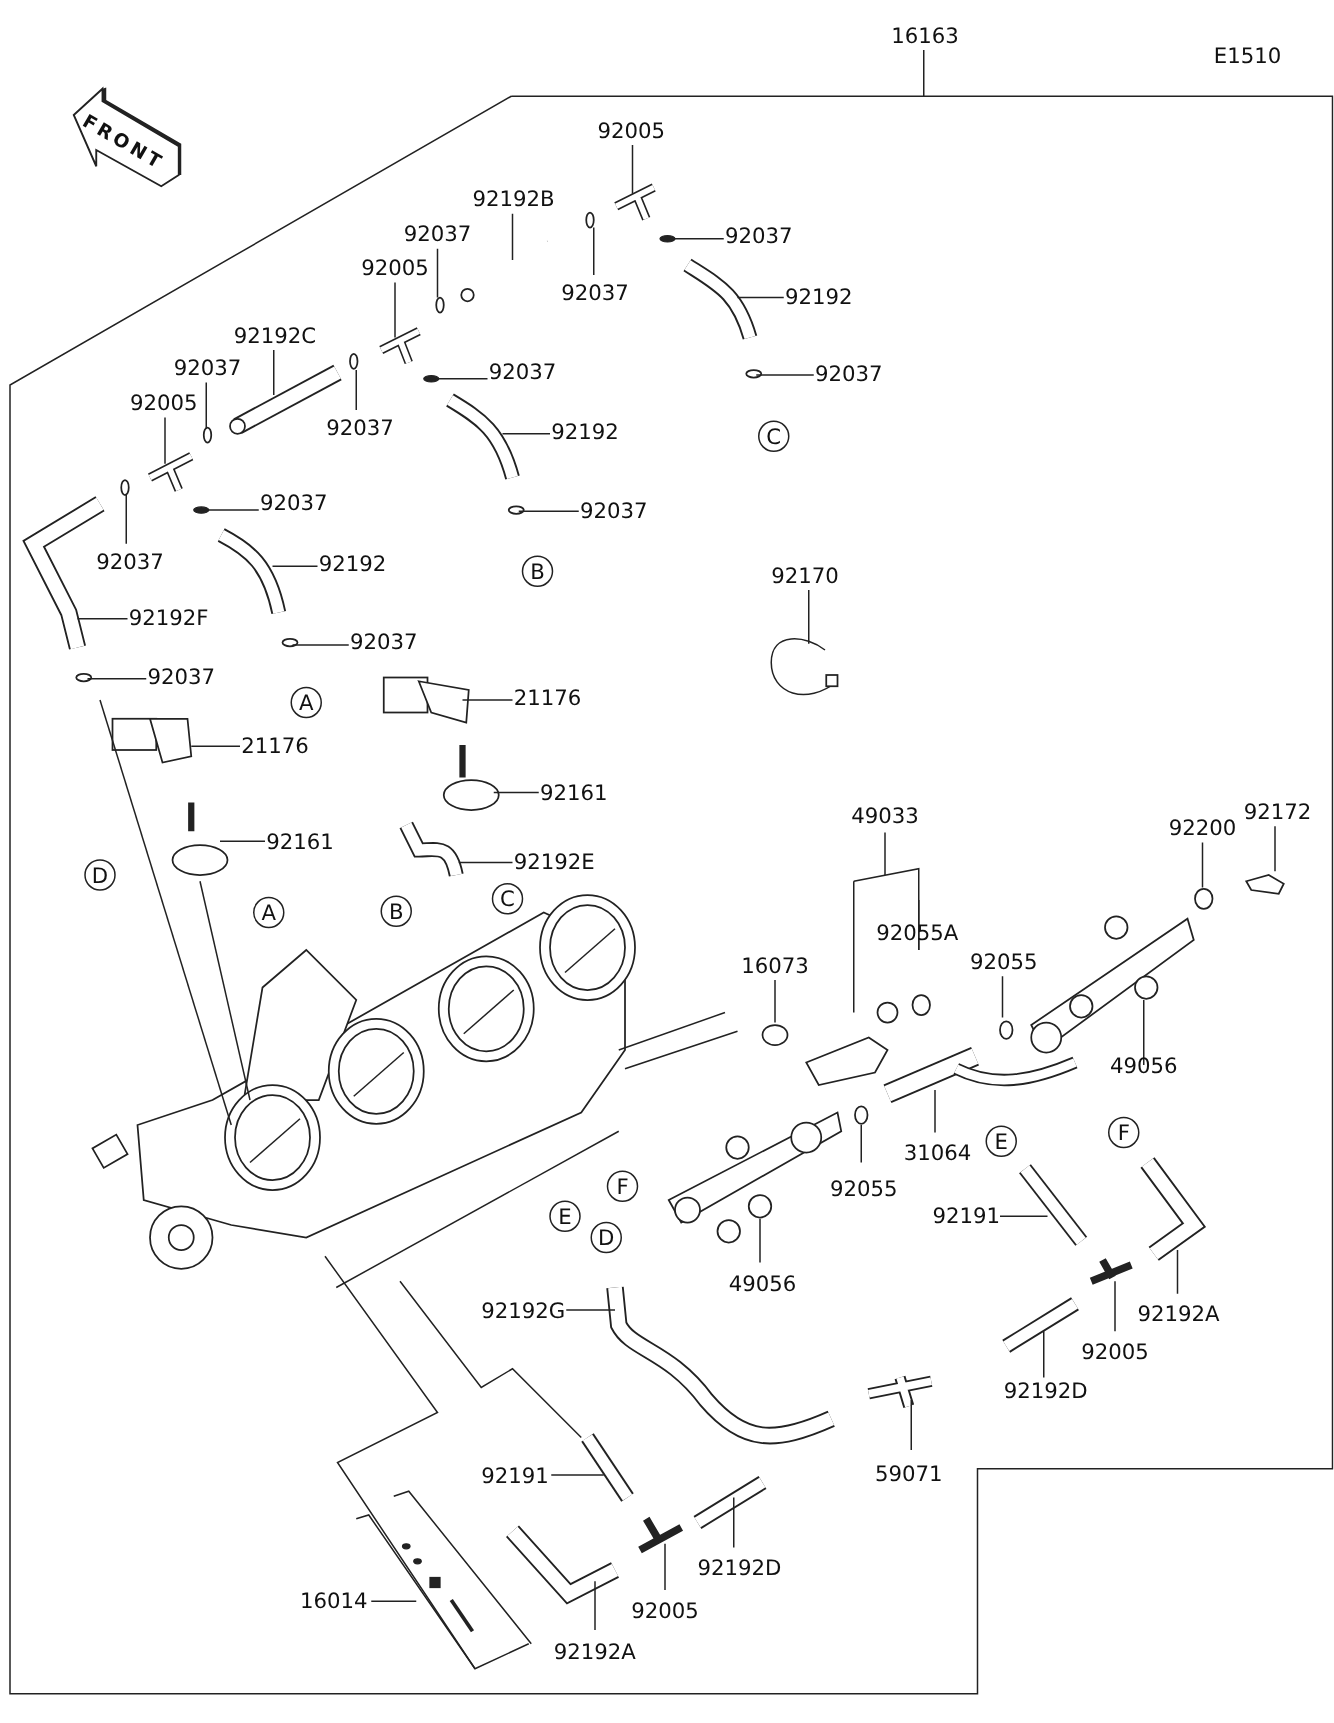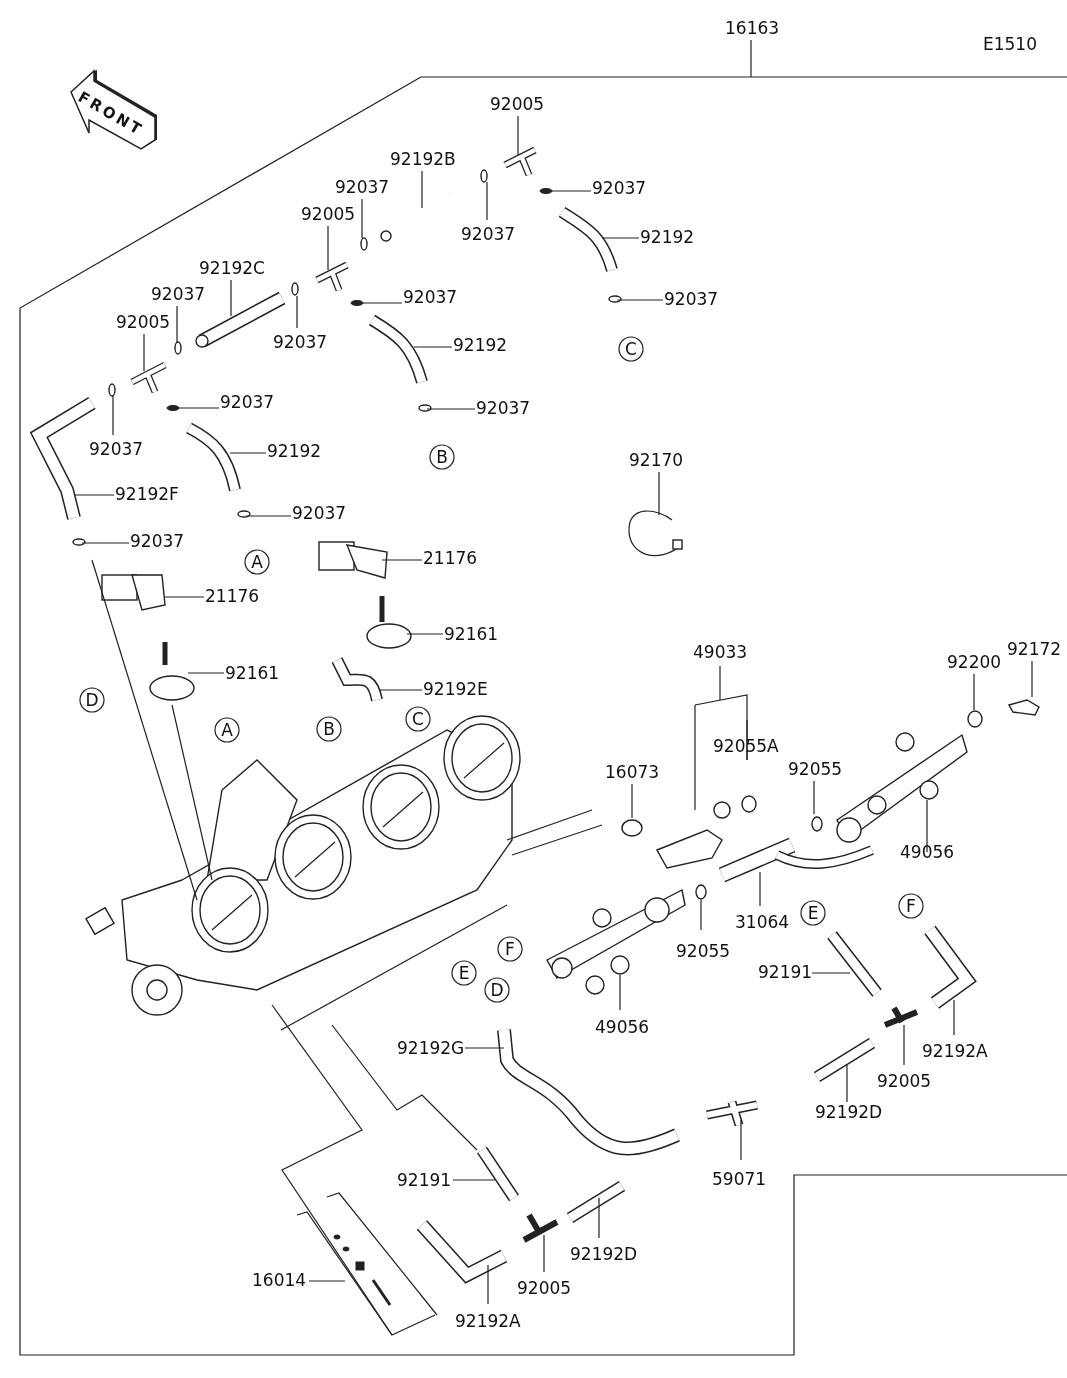--- a/index.html
+++ b/index.html
@@ -1,17 +1,17 @@
 <!DOCTYPE html>
 <html><head>
 <meta charset="utf-8">
 <style>
   html,body{margin:0;padding:0;background:#ffffff;}
   body{width:1067px;height:1378px;position:relative;overflow:hidden;font-family:"DejaVu Sans",sans-serif;}
-  #stage{position:absolute;left:17px;top:0;width:855px;height:1378px;}
+  #stage{position:absolute;left:5px;top:0;width:855px;height:1378px;}
   svg text{font-family:"DejaVu Sans",sans-serif;font-size:17px;fill:#111;}
   .ln{stroke:#222;stroke-width:1.2;fill:none;}
   .part{stroke:#222;stroke-width:1.4;fill:#fff;}
   .dk{fill:#222;stroke:#222;}
   .circ{stroke:#222;stroke-width:1.2;fill:#fff;}
 </style>
 </head>
 <body>
 
 <div id="stage">

